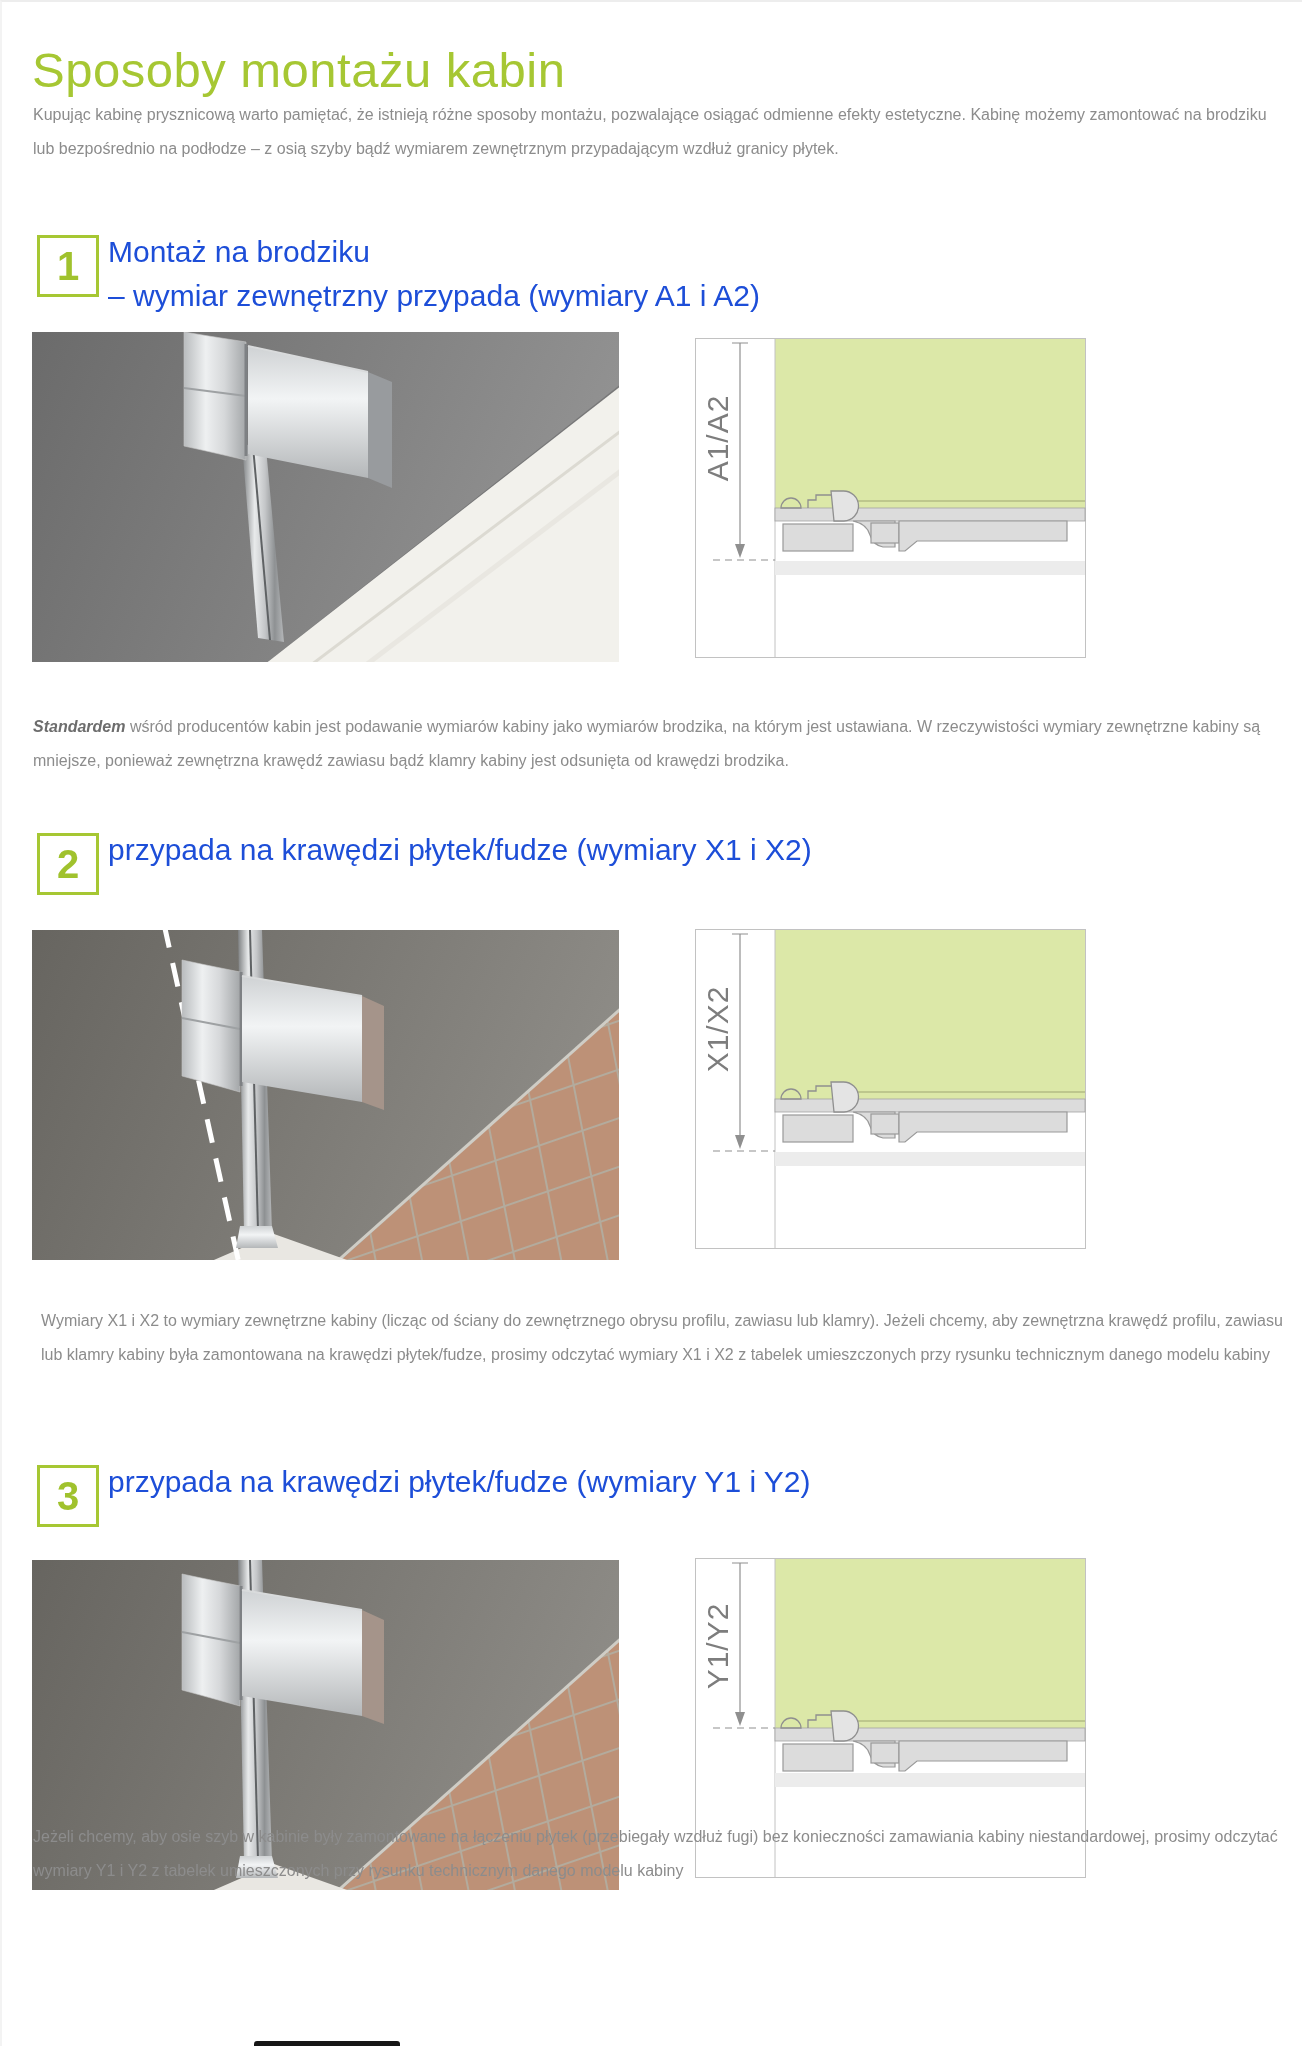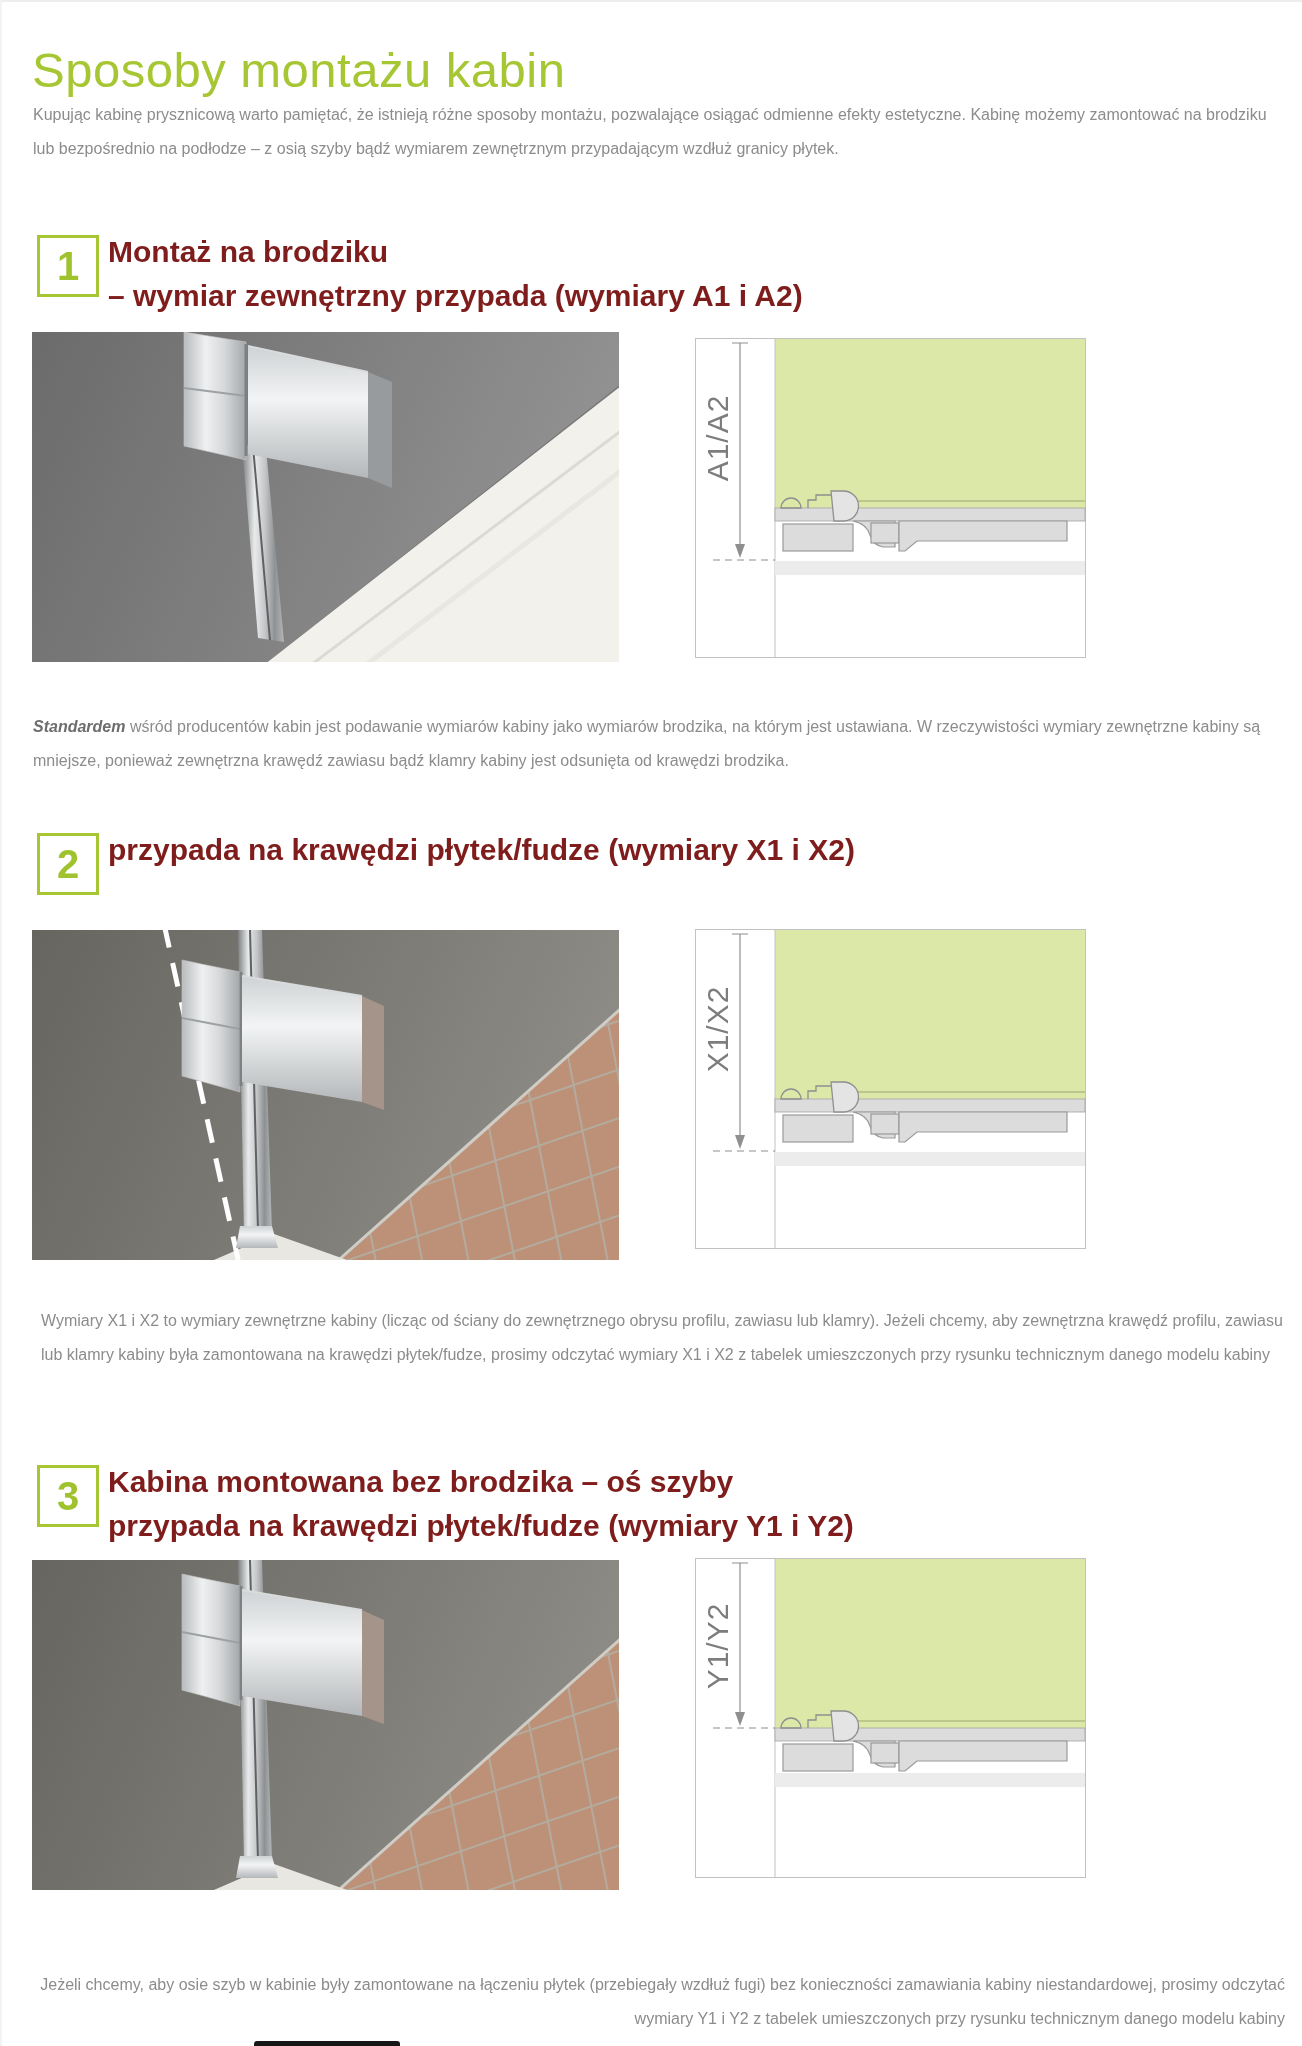--- a/index.html
+++ b/index.html
@@ -14,31 +14,31 @@
     letter-spacing:0.5px;white-space:nowrap;margin-top:32px;
   }
   .body-text{
     left:31px;width:1252px;font-size:16px;line-height:34px;color:#8c8c8c;
     font-weight:400;
   }
   .body-text b{color:#6d6d6d;font-weight:700;font-style:italic;}
   .intro{top:80px;}
   .note1{top:692px;}
   .note2{top:1286px;margin-left:8px;}
-  .note3{top:1950px;text-align:right;}
+  .note3{top:1802px;}
   .num-box{
     width:56px;height:56px;border:3px solid #a6c733;display:flex;
     align-items:center;justify-content:center;font-size:40px;font-weight:600;
     color:#a0c22d;background:#ffffff;
   }
   .nb1{left:35px;top:233px;}
   .nb2{left:35px;top:831px;}
   .nb3{left:35px;top:1463px;}
   .sec-heading{
-    left:106px;font-size:30px;line-height:44px;color:#7f1d1d;font-weight:700;
+    left:106px;font-size:30px;line-height:44px;color:#1d4ed8;font-weight:400;
     white-space:nowrap;
   }
   .sh1{top:228px;}
   .sh2{top:826px;}
   .sh3{top:1458px;}
   .photo{width:587px;height:330px;display:block;}
   .ph1{left:30px;top:330px;}
   .ph2{left:30px;top:928px;}
   .ph3{left:30px;top:1558px;}
   .diagram{width:392px;height:320px;display:block;}
@@ -186,21 +186,20 @@
   <line x1="18" y1="222" x2="80" y2="222" stroke="#8f8f8f" stroke-width="1.2" stroke-dasharray="7 5"></line>
   <text x="33" y="100" text-anchor="middle" transform="rotate(-90 33 100)">X1/X2</text>
 </svg>
 
 <p class="abs body-text note2"><b></b><span>Wymiary X1 i X2 to wymiary zewnętrzne kabiny (licząc od ściany do zewnętrznego obrysu profilu, zawiasu lub klamry). Jeżeli chcemy, aby zewnętrzna krawędź profilu, zawiasu lub klamry kabiny była zamontowana na krawędzi płytek/fudze, prosimy odczytać wymiary X1 i X2 z tabelek umieszczonych przy rysunku technicznym danego modelu kabiny</span></p>
 
 <div class="abs num-box nb3">
   <span>3</span>
 </div>
 <div class="abs sec-heading sh3">
-  <div>Kabina montowana bez brodzika – oś szyby</div>
   <div>przypada na krawędzi płytek/fudze (wymiary Y1 i Y2)</div>
 </div>
 
 <svg class="abs photo ph3" viewBox="0 0 587 330">
   <rect x="0" y="0" width="587" height="330" fill="url(#wallGrad2)"></rect>
   <polygon points="594,74 594,340 298,340" fill="url(#tilePat)"></polygon>
   <line x1="594" y1="74" x2="300" y2="336" stroke="#cfcdc6" stroke-width="3"></line>
   <polygon points="168,336 242,304 332,336" fill="#e9e7e2"></polygon>
   <polygon points="206,0 230,0 240,302 212,302" fill="url(#barGrad)"></polygon>
   <line x1="218" y1="0" x2="226" y2="300" stroke="#5f6264" stroke-width="2"></line>

